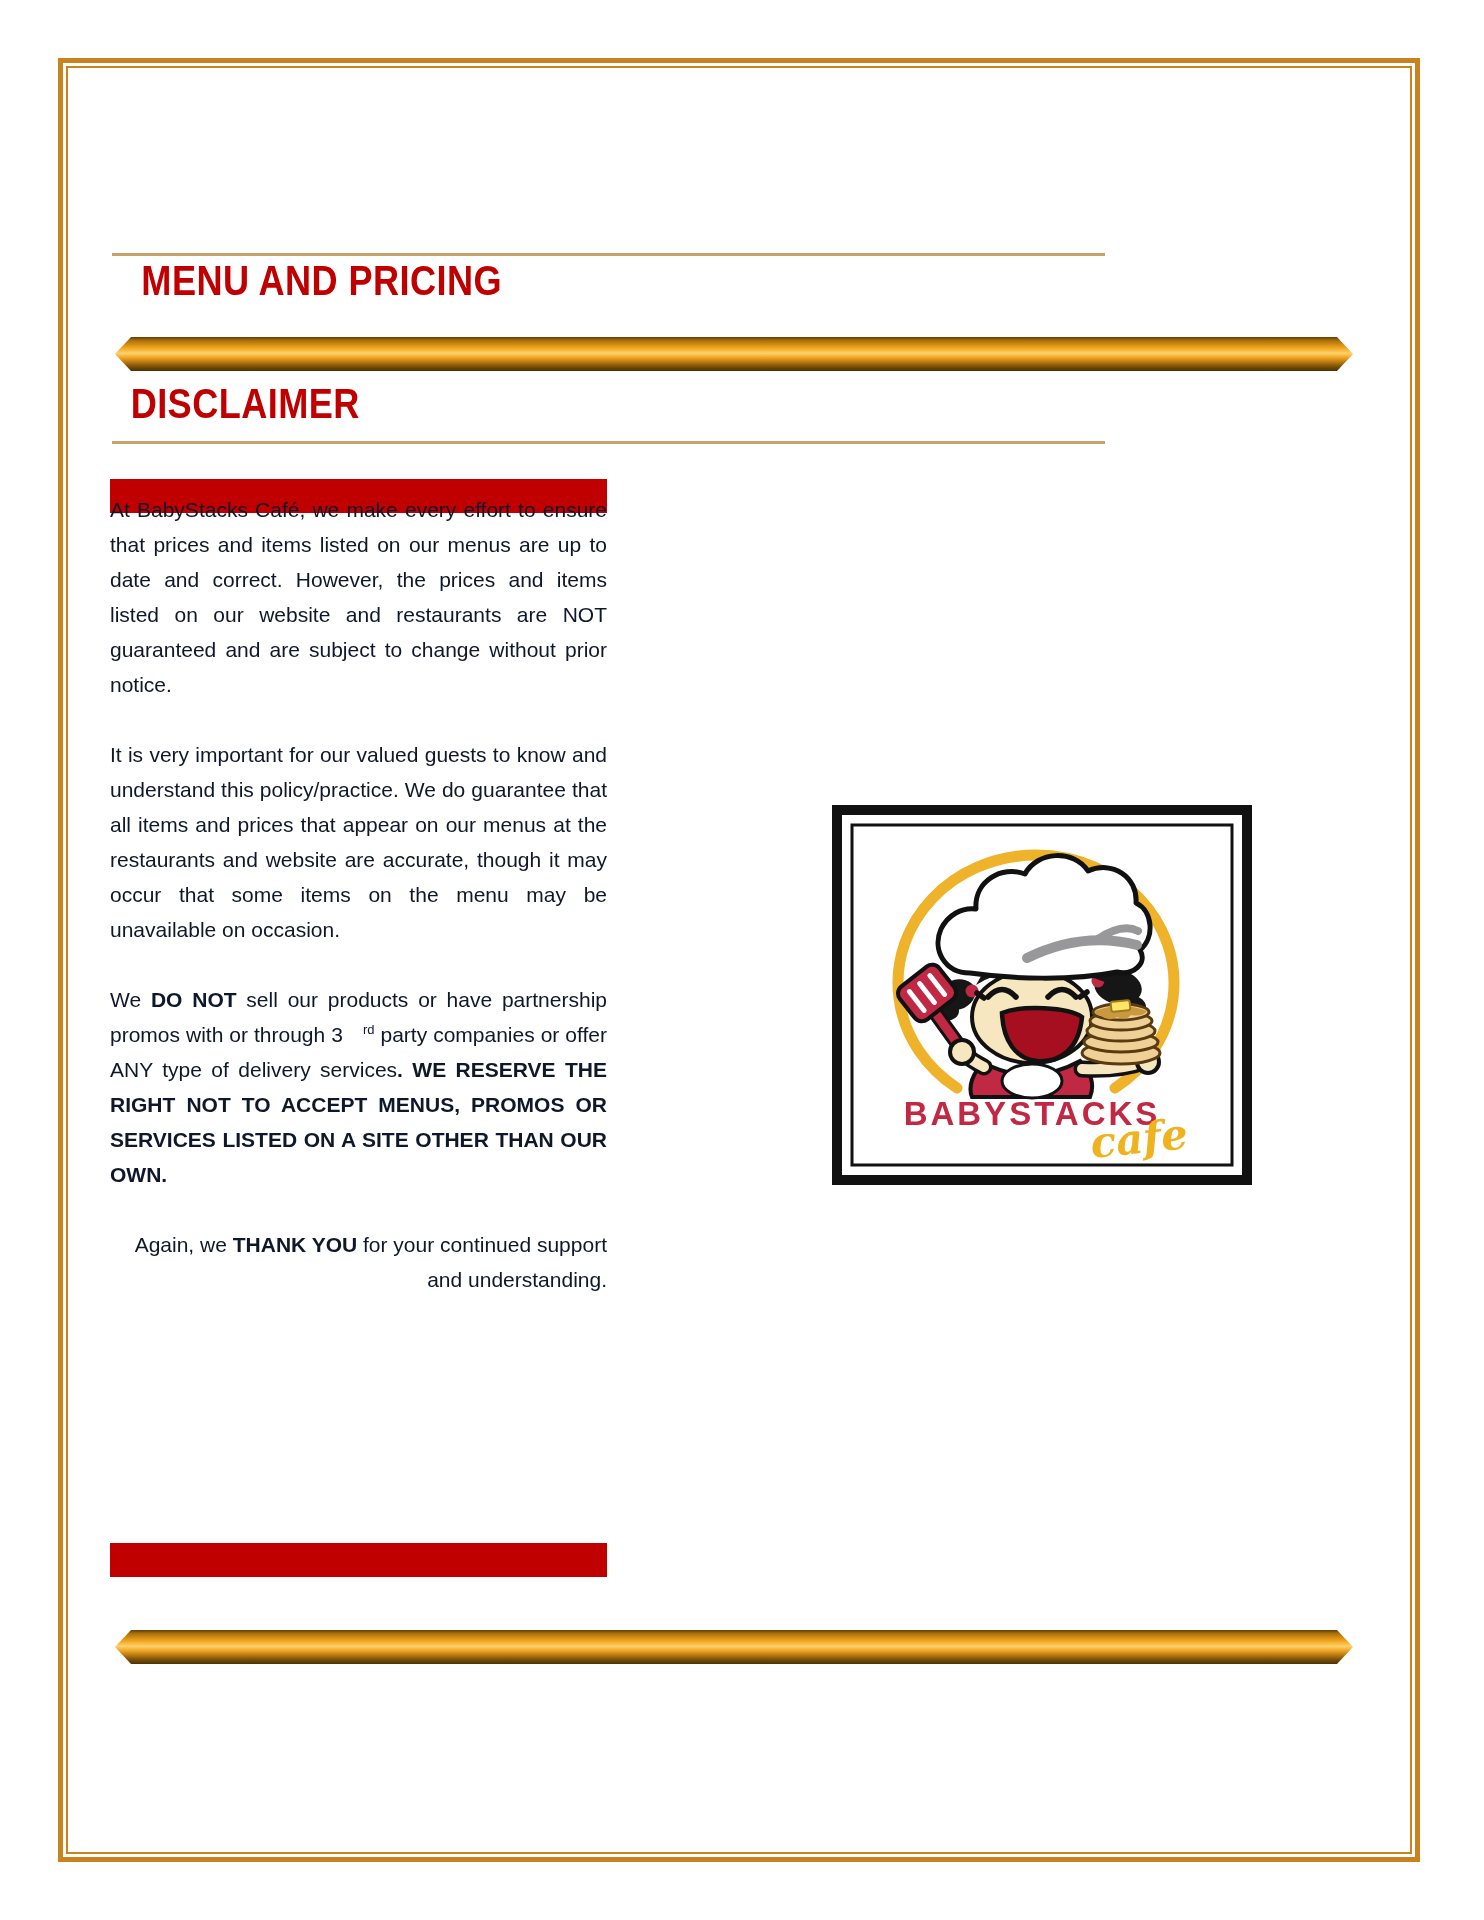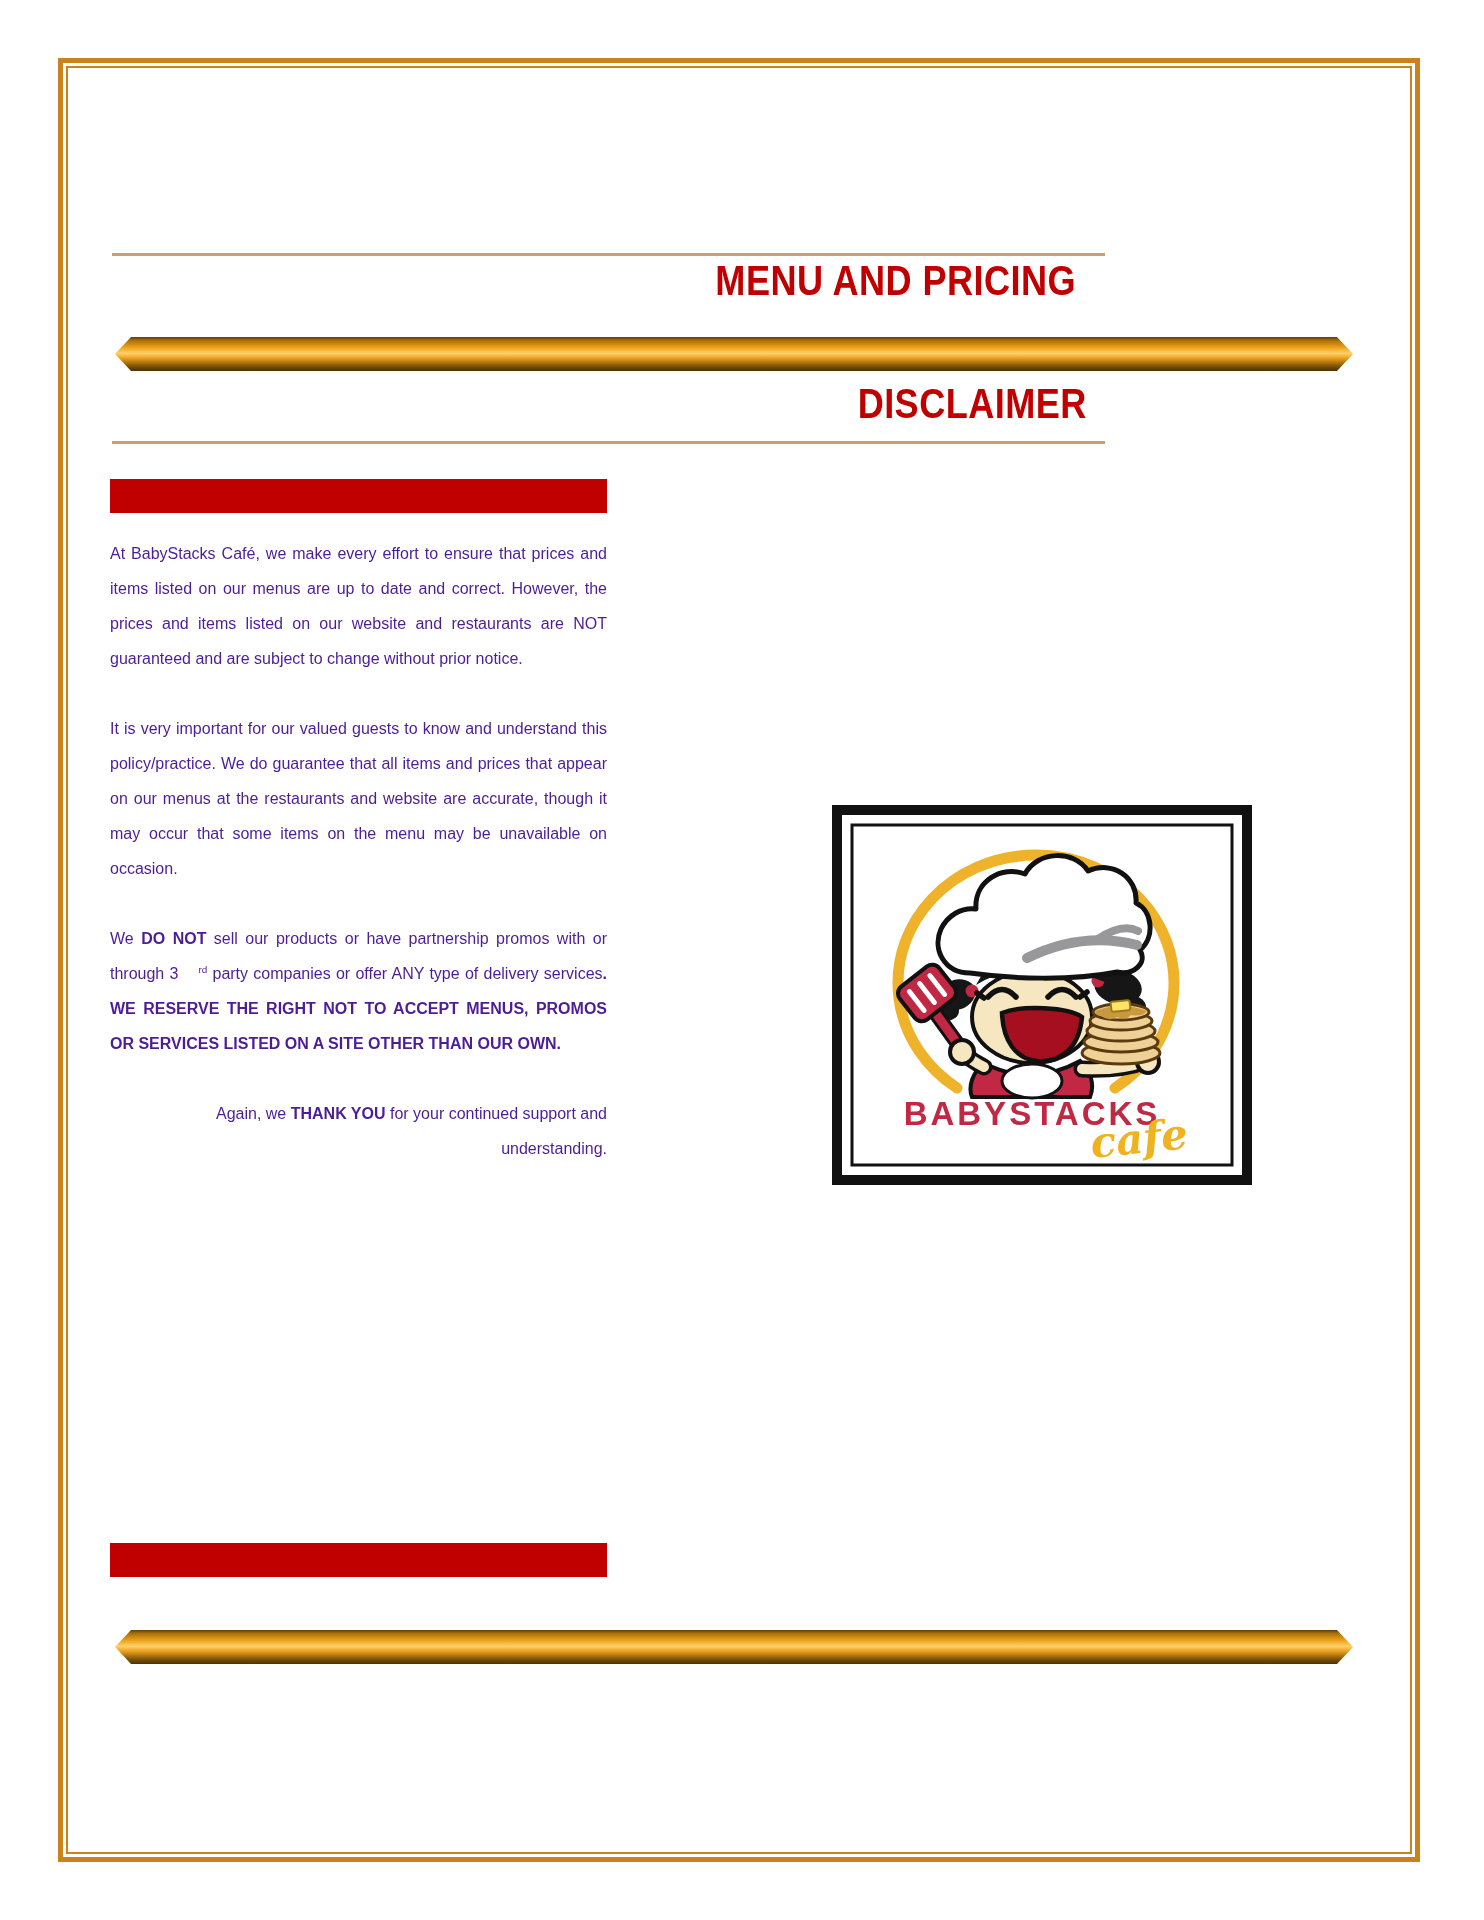--- a/index.html
+++ b/index.html
@@ -21,21 +21,21 @@
   }
   
   .rule {
     position:absolute; left:112px; width:993px; height:3px;
     background:#C7A06B;
   }
   .rule-top { top:253px; }
   .rule-under-disclaimer { top:441px; }
   
   .title-wrap {
-    position:absolute; left:112px; width:993px; text-align:right;
+    position:absolute; left:112px; width:993px; text-align:left;
   }
   .title-wrap.t1 { top:258px; }
   .title-wrap.t2 { top:381px; }
   .doc-title {
     display:inline-block;
     font-weight:bold; font-size:42px; line-height:46px;
     color:#C00000; letter-spacing:0.5px;
     transform:scaleX(0.86); transform-origin:center;
     white-space:nowrap;
   }
@@ -52,22 +52,22 @@
   .goldbar-bottom { top:1630px; }
   
   .redbar {
     position:absolute; left:110px; width:497px; height:34px;
     background:#C00000;
   }
   .redbar-top { top:479px; }
   .redbar-bottom { top:1543px; }
   
   .bodycol {
-    position:absolute; left:110px; top:536px; width:497px;
-    font-size:16px; line-height:35px; color:#4c1d95;
+    position:absolute; left:110px; top:492px; width:497px;
+    font-size:21px; line-height:35px; color:#0f172a;
     text-align:justify;
   }
   .bodycol p { margin:0 0 35px 0; }
   .bodycol p.center { text-align:right; }
   .bodycol sup { font-size:0.62em; line-height:0;margin-left:20px; }
   
   .logo {
     position:absolute; left:832px; top:805px; width:420px; height:380px;text-align:center;
   }
   .logo svg { display:block; width:100%; height:100%; }

